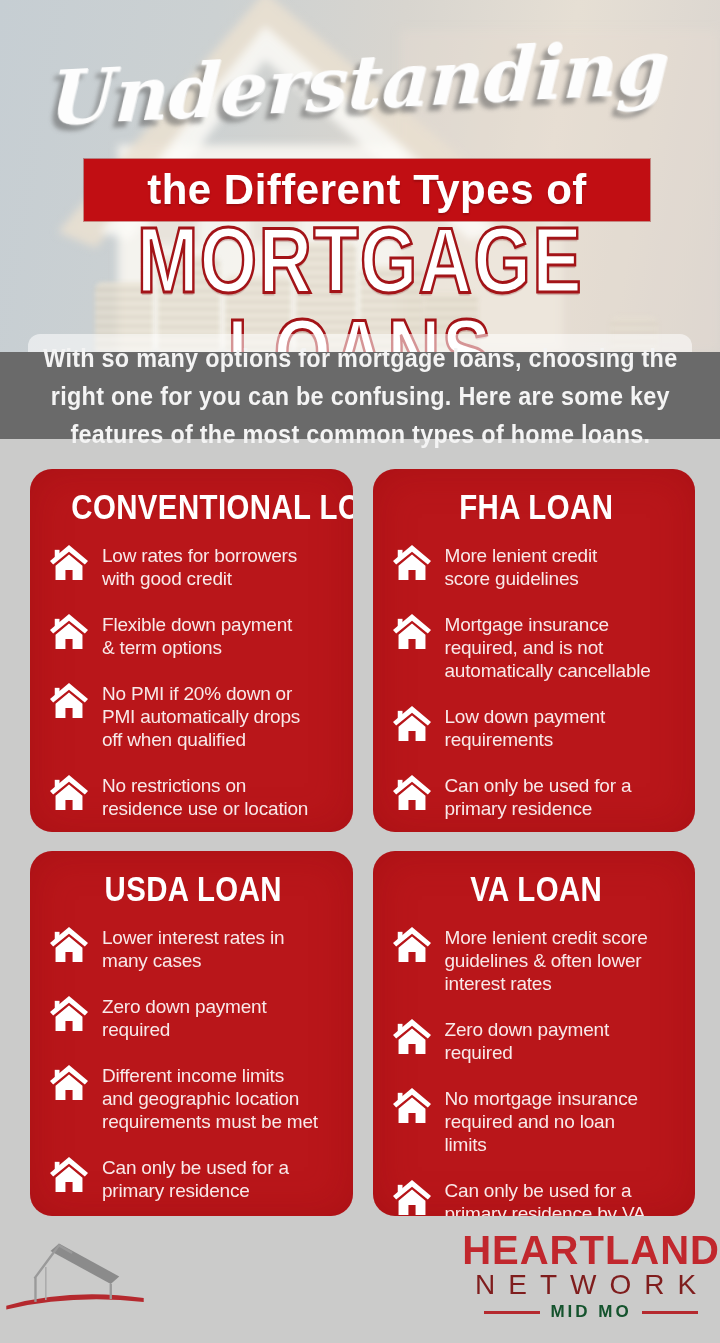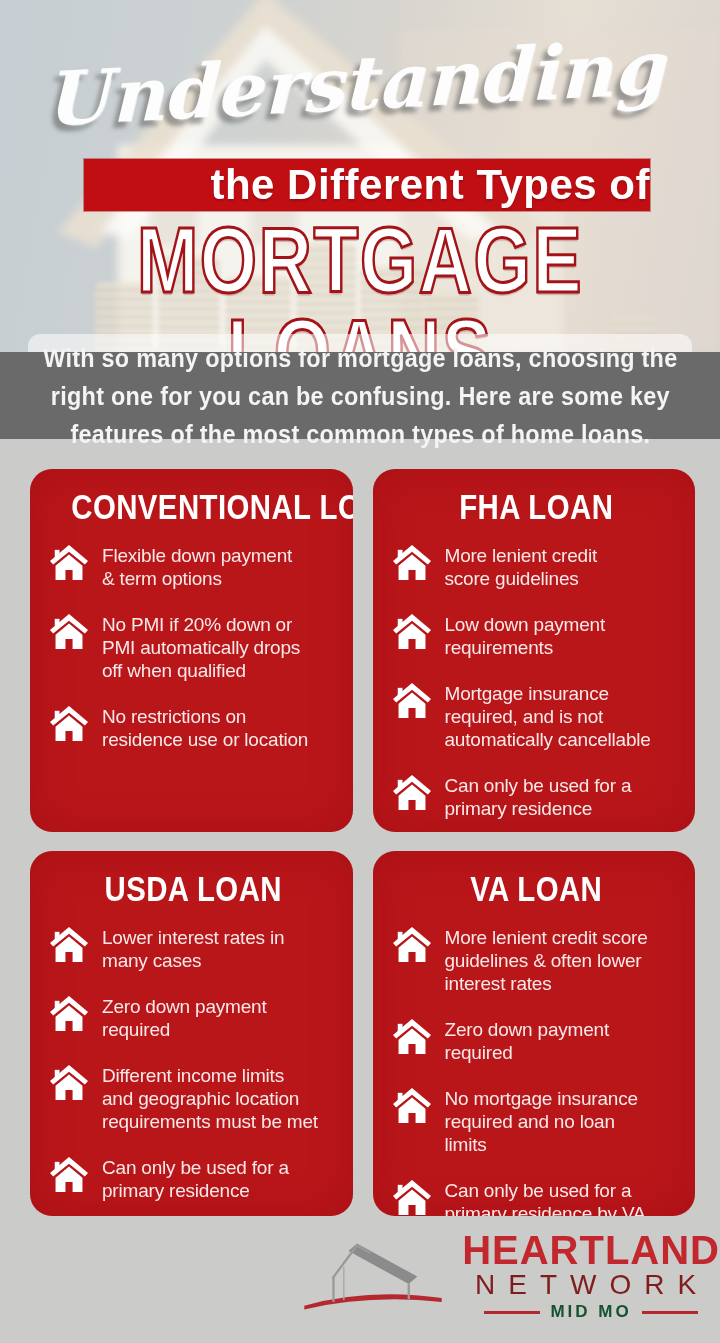--- a/index.html
+++ b/index.html
@@ -9,22 +9,22 @@
   
   .hero{position:relative;height:352px;overflow:hidden;
         background:linear-gradient(100deg,#c6ced3 0%,#ccd1d2 28%,#d8d5cf 52%,#e6dfd4 74%,#d9d4cf 100%);}
   .hero svg.photo{position:absolute;inset:0;}
   .coin{position:absolute;bottom:0;border-radius:8px 8px 0 0;opacity:.75;filter:blur(2px);
         background:repeating-linear-gradient(180deg,#e8e1d2 0 7px,#c9c1b0 7px 9px);}
   .script-title{position:absolute;top:40px;left:0;right:0;text-align:center;
         font-family:"DejaVu Serif",serif;font-style:italic;font-weight:bold;font-size:74px;
         color:#fdfdfd;transform:rotate(-3deg) skewX(-6deg);
         text-shadow:-5px 6px 4px rgba(95,95,95,.55),1px 1px 0 rgba(255,255,255,.6);}
-  .banner{position:absolute;top:159px;left:84px;right:70px;height:52px;background:#c10e13;
-        display:flex;align-items:center;justify-content:flex-end;box-shadow:0 0 0 1px rgba(150,10,12,.4);}
+  .banner{position:absolute;top:159px;left:84px;right:70px;height:62px;background:#c10e13;
+        display:flex;align-items:center;justify-content:center;box-shadow:0 0 0 1px rgba(150,10,12,.4);}
   .banner span{color:#ffffff;font-weight:bold;font-size:42px;letter-spacing:.5px;
         text-shadow:0 2px 2px rgba(0,0,0,.18);}
   .headline{position:absolute;top:214px;left:0;right:0;text-align:center;
         font-weight:bold;font-size:92px;line-height:1;letter-spacing:2px;color:#ffffff;
         -webkit-text-stroke:3px #a31418;transform:scaleX(.8);transform-origin:center;
         text-shadow:0 3px 1px rgba(120,20,20,.25);}
   .hero-bottom-band{position:absolute;left:28px;right:28px;bottom:0;height:18px;
         background:rgba(255,255,255,.55);border-radius:12px 12px 0 0;}
 
   
@@ -42,21 +42,21 @@
         font-size:35px;line-height:1.05;letter-spacing:.5px;transform:scaleX(.84);
         transform-origin:center;white-space:nowrap;}
   .card-items{list-style:none;margin:0;padding:0 0 0 2px;}
   .card-item{display:flex;align-items:flex-start;gap:12px;margin-bottom:23px;}
   .house-icon{flex:0 0 40px;padding-top:1px;}
   .house-icon svg{display:block;width:38px;height:35px;}
   .item-text{flex:1;margin-right:-8px;color:#f8e9e9;font-size:19px;line-height:23px;
         letter-spacing:-.2px;white-space:pre-line;}
 
   
-  .footer{height:120px;display:flex;align-items:center;justify-content:flex-end;gap:14px;}
+  .footer{height:120px;display:flex;align-items:center;justify-content:space-between;gap:14px;}
   .logo-svg{width:150px;height:80px;}
   .brand-block{display:flex;flex-direction:column;align-items:center;}
   .brand-name{color:#c1272d;font-weight:bold;font-size:40px;line-height:40px;letter-spacing:1px;}
   .brand-network{color:#7f1d1d;font-size:28px;line-height:30px;letter-spacing:13px;
         margin-left:2px;font-weight:400;}
   .brand-region-row{display:flex;align-items:center;gap:10px;margin-top:2px;}
   .region-line{width:56px;height:3px;background:#b5292e;}
   .brand-region{color:#14532d;font-weight:bold;font-size:17px;letter-spacing:3px;}
 </style>
 </head>
@@ -100,20 +100,31 @@
   <section class="intro-band">
     <p>With so many options for mortgage loans, choosing the
 right one for you can be confusing. Here are some key
 features of the most common types of home loans.</p>
   </section>
 
   <main class="cards">
   <section class="card">
     <h2 class="card-title">CONVENTIONAL LOAN</h2>
     <ul class="card-items">
+  <li class="card-item">
+    <span class="house-icon">
+      <svg viewBox="0 0 48 44">
+        <rect x="6" y="6" width="6" height="11" fill="#ffffff"></rect>
+        <polygon points="24,0 48,20 44,24.5 24,8.5 4,24.5 0,20" fill="#ffffff"></polygon>
+        <path d="M24 12 L41 26 L41 44 L28.5 44 L28.5 31.5 L19.5 31.5 L19.5 44 L7 44 L7 26 Z" fill="#ffffff"></path>
+      </svg>
+    </span>
+    <span class="item-text">Low rates for borrowers
+with good credit</span>
+  </li>
 
   <li class="card-item">
     <span class="house-icon">
       <svg viewBox="0 0 48 44">
         <rect x="6" y="6" width="6" height="11" fill="#ffffff"></rect>
         <polygon points="24,0 48,20 44,24.5 24,8.5 4,24.5 0,20" fill="#ffffff"></polygon>
         <path d="M24 12 L41 26 L41 44 L28.5 44 L28.5 31.5 L19.5 31.5 L19.5 44 L7 44 L7 26 Z" fill="#ffffff"></path>
       </svg>
     </span>
     <span class="item-text">Flexible down payment
@@ -163,35 +174,35 @@
   </li>
 
   <li class="card-item">
     <span class="house-icon">
       <svg viewBox="0 0 48 44">
         <rect x="6" y="6" width="6" height="11" fill="#ffffff"></rect>
         <polygon points="24,0 48,20 44,24.5 24,8.5 4,24.5 0,20" fill="#ffffff"></polygon>
         <path d="M24 12 L41 26 L41 44 L28.5 44 L28.5 31.5 L19.5 31.5 L19.5 44 L7 44 L7 26 Z" fill="#ffffff"></path>
       </svg>
     </span>
-    <span class="item-text">Low down payment
-requirements</span>
-  </li>
-
-  <li class="card-item">
-    <span class="house-icon">
-      <svg viewBox="0 0 48 44">
-        <rect x="6" y="6" width="6" height="11" fill="#ffffff"></rect>
-        <polygon points="24,0 48,20 44,24.5 24,8.5 4,24.5 0,20" fill="#ffffff"></polygon>
-        <path d="M24 12 L41 26 L41 44 L28.5 44 L28.5 31.5 L19.5 31.5 L19.5 44 L7 44 L7 26 Z" fill="#ffffff"></path>
-      </svg>
-    </span>
     <span class="item-text">Mortgage insurance
 required, and is not
 automatically cancellable</span>
+  </li>
+
+  <li class="card-item">
+    <span class="house-icon">
+      <svg viewBox="0 0 48 44">
+        <rect x="6" y="6" width="6" height="11" fill="#ffffff"></rect>
+        <polygon points="24,0 48,20 44,24.5 24,8.5 4,24.5 0,20" fill="#ffffff"></polygon>
+        <path d="M24 12 L41 26 L41 44 L28.5 44 L28.5 31.5 L19.5 31.5 L19.5 44 L7 44 L7 26 Z" fill="#ffffff"></path>
+      </svg>
+    </span>
+    <span class="item-text">Low down payment
+requirements</span>
   </li>
 
   <li class="card-item">
     <span class="house-icon">
       <svg viewBox="0 0 48 44">
         <rect x="6" y="6" width="6" height="11" fill="#ffffff"></rect>
         <polygon points="24,0 48,20 44,24.5 24,8.5 4,24.5 0,20" fill="#ffffff"></polygon>
         <path d="M24 12 L41 26 L41 44 L28.5 44 L28.5 31.5 L19.5 31.5 L19.5 44 L7 44 L7 26 Z" fill="#ffffff"></path>
       </svg>
     </span>

